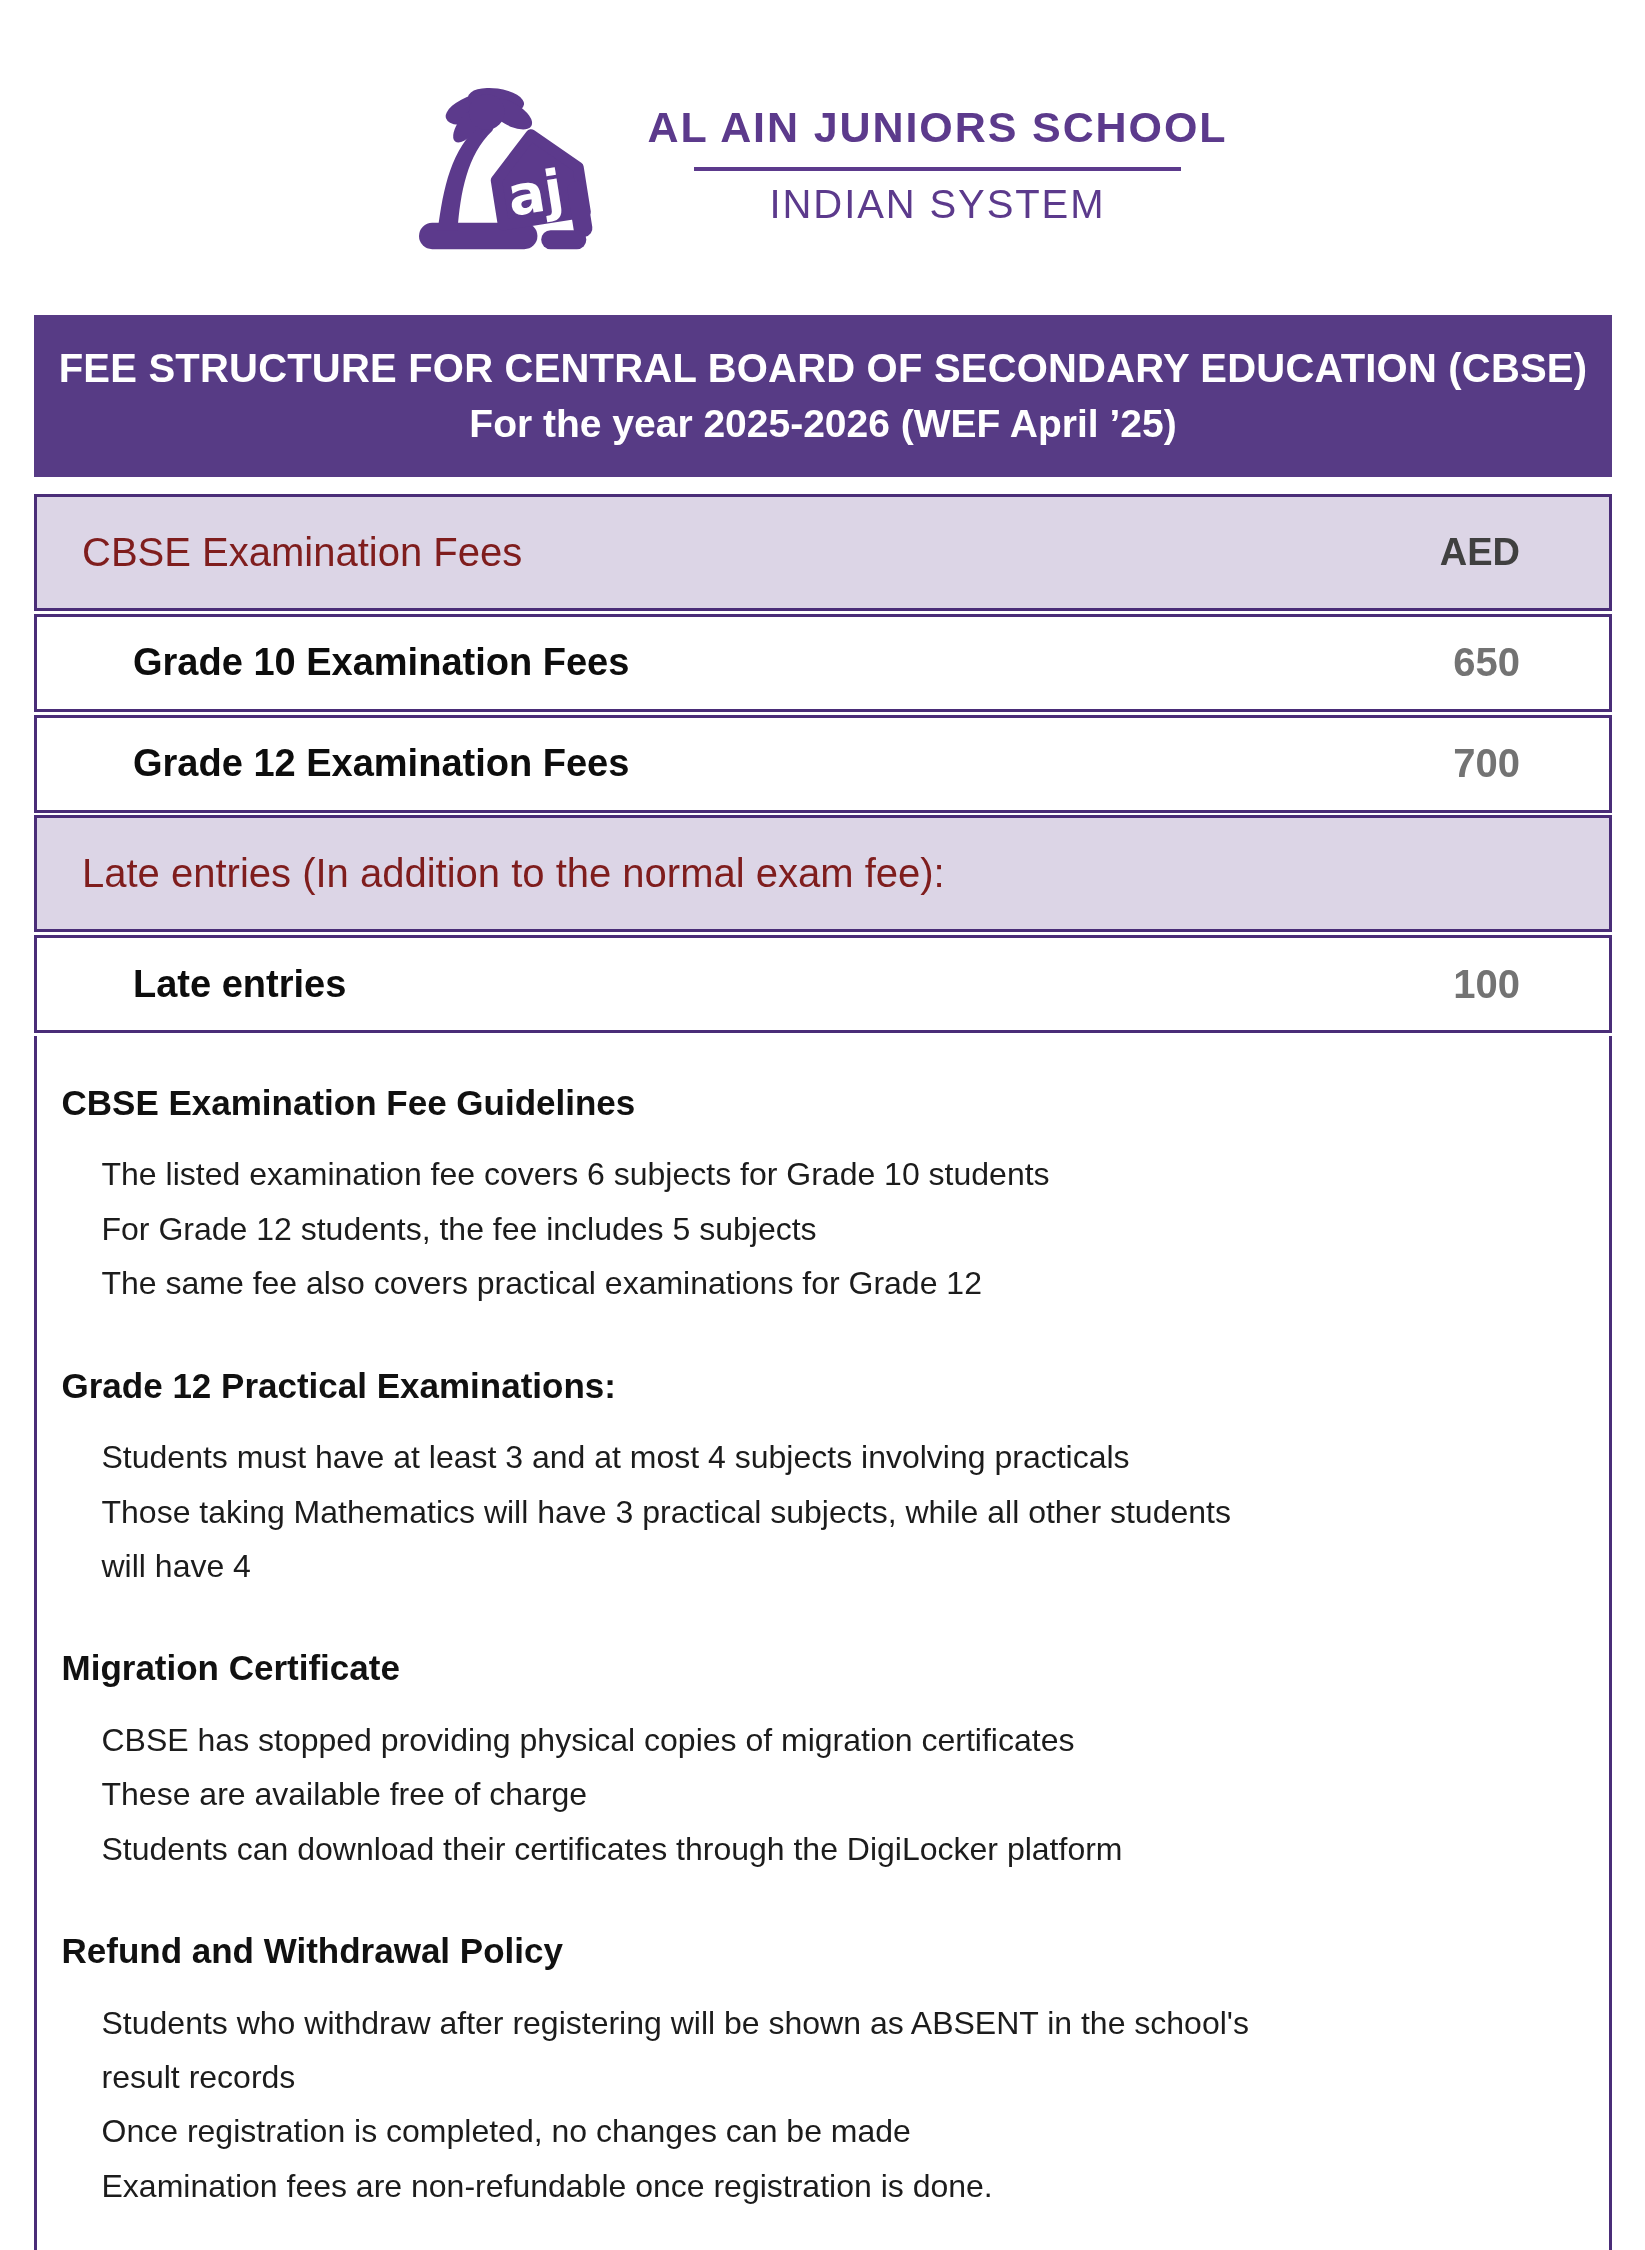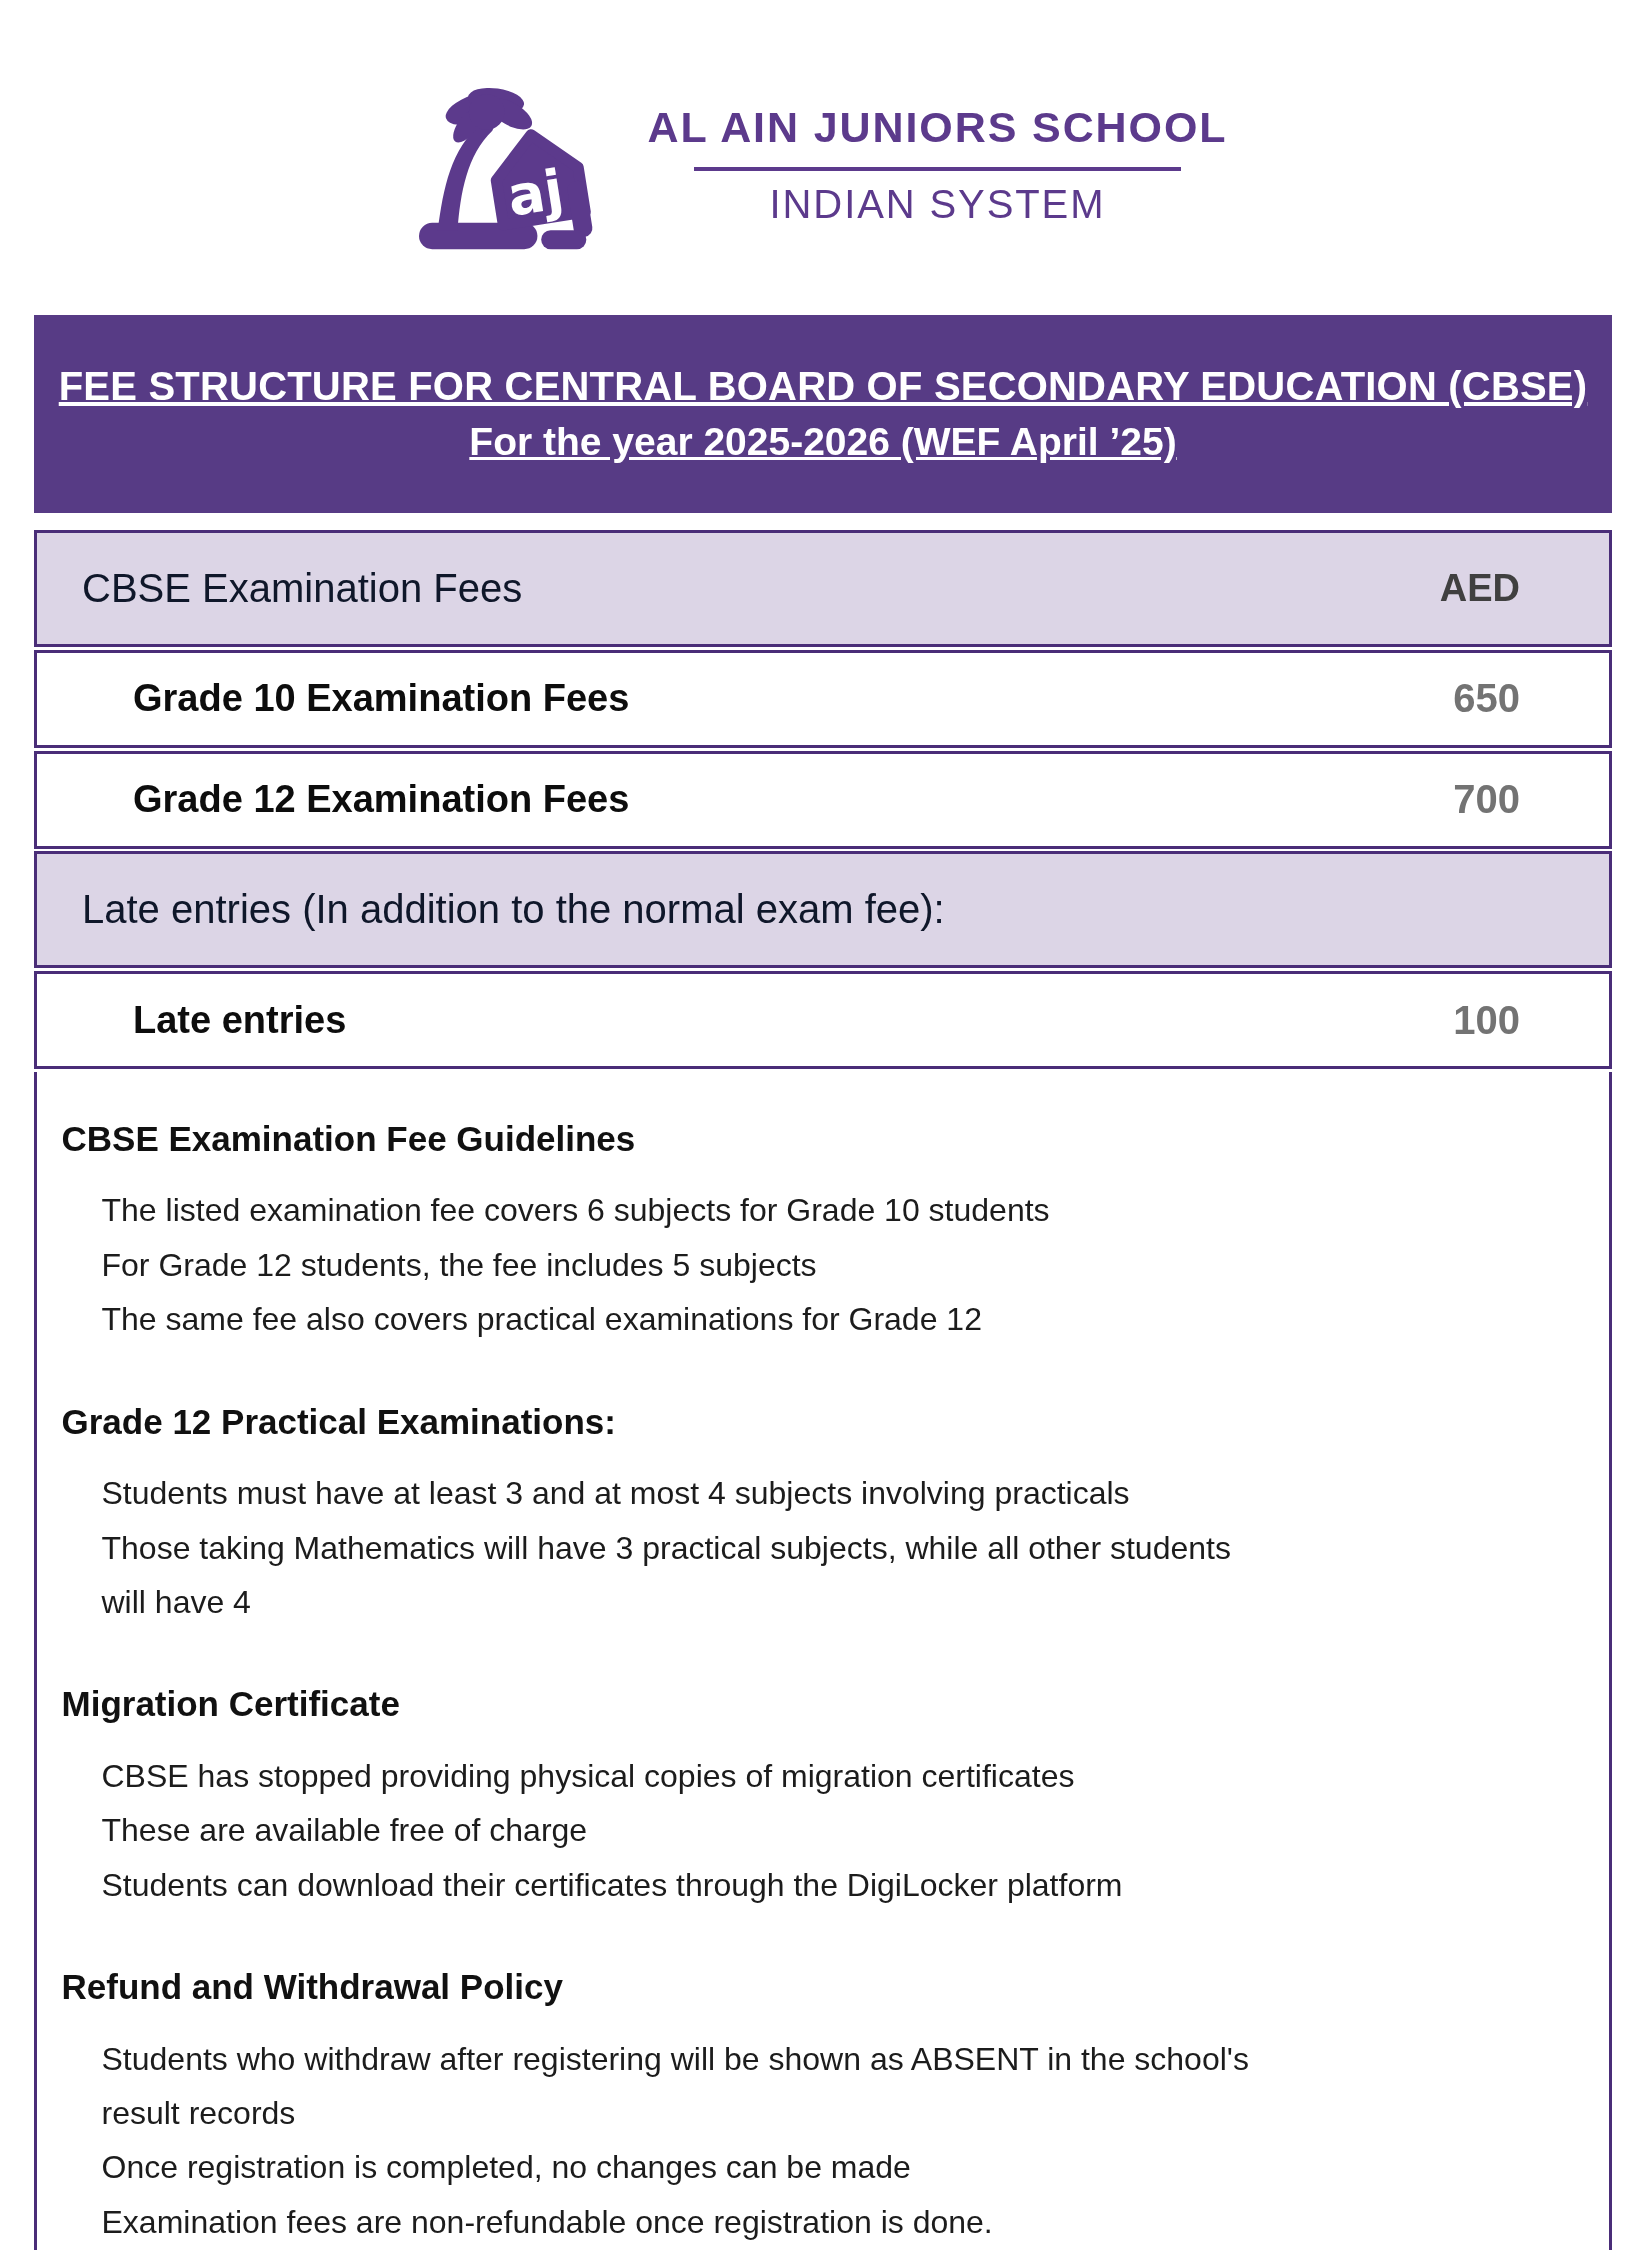--- a/index.html
+++ b/index.html
@@ -42,27 +42,26 @@
     font-weight: normal;
     color: #5c3a8c;
     letter-spacing: 1.9px;
     white-space: nowrap;
   }
 
   
   .band {
     background: #573b85;
     color: #ffffff;
-    height: 198px;
+    height: 162px;
     display: flex;
     flex-direction: column;
     align-items: center;
     justify-content: center;
     text-align: center;
-    text-decoration: underline;
   }
   .band-line1 { font-size: 40px; font-weight: bold; letter-spacing: 0.2px; }
   .band-line2 { font-size: 39px; font-weight: bold; margin-top: 11.3px; }
 
   
   .fee-table { margin-top: 17px; }
   .trow {
     display: flex;
     align-items: center;
     justify-content: space-between;
@@ -73,21 +72,21 @@
   .trow.first { margin-top: 0; }
   .trow.section-row {
     background: #dcd5e6;
     height: 117px;
     padding: 0 89px 0 45px;
   }
   .trow.fee-row {
     height: 98px;
     padding: 0 89px 0 96px;
   }
-  .section-label { font-size: 40px; font-weight: 400; color: #0f172a; }
+  .section-label { font-size: 40px; font-weight: 400; color: #7f1d1d; }
   .currency-label { font-size: 38px; font-weight: bold; color: #404040; }
   .fee-label { font-size: 38px; font-weight: bold; color: #0d0d0d; }
   .fee-value { font-size: 40px; font-weight: bold; color: #737373; }
 
   
   .notes {
     border: 3.8px solid #4a2d78;
     border-top: none;
     margin-top: 2.8px;
     background: #ffffff;

